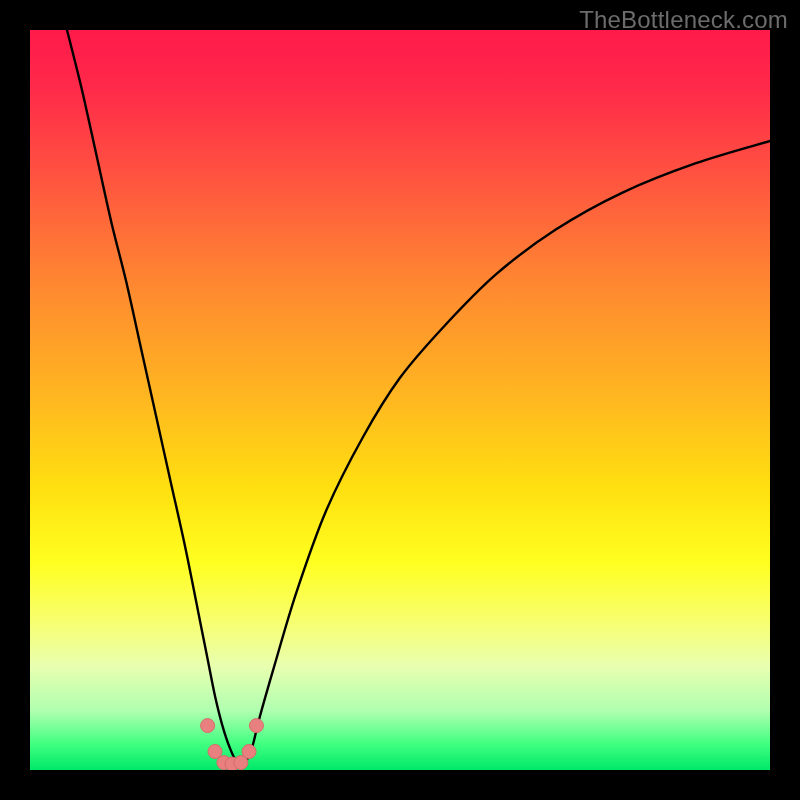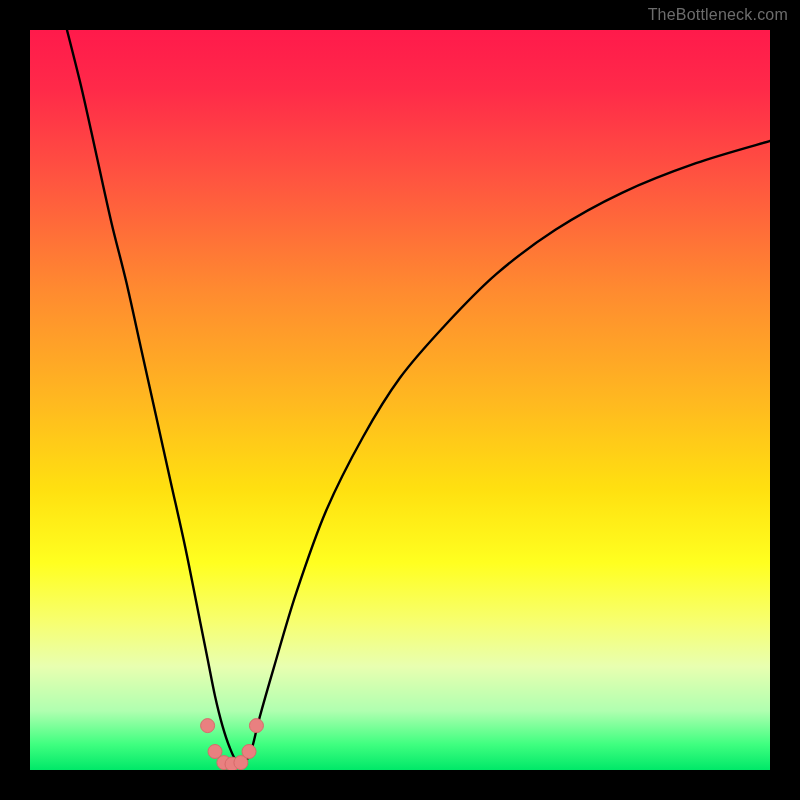--- a/index.html
+++ b/index.html
@@ -24,21 +24,21 @@
     left: 30px;
     width: 740px;
     height: 740px;
     overflow: hidden;
   }
   .watermark {
     position: absolute;
     top: 6px;
     right: 12px;
     color: #6c6c6c;
-    font-size: 16px;
+    font-size: 24px;
     font-weight: 500;
     letter-spacing: 0.2px;
     user-select: none;
   }
 </style>
 </head>
 <body>
 
 <div class="frame">
   <div class="watermark">TheBottleneck.com</div>

